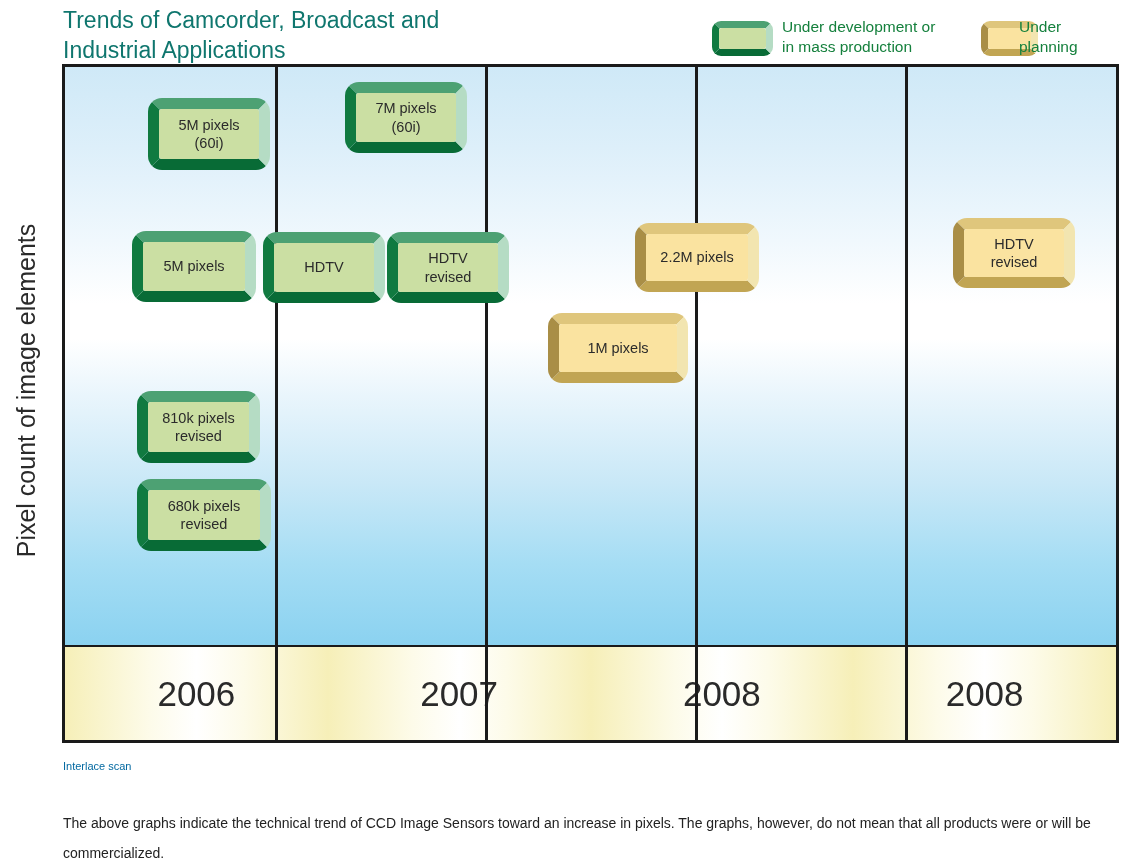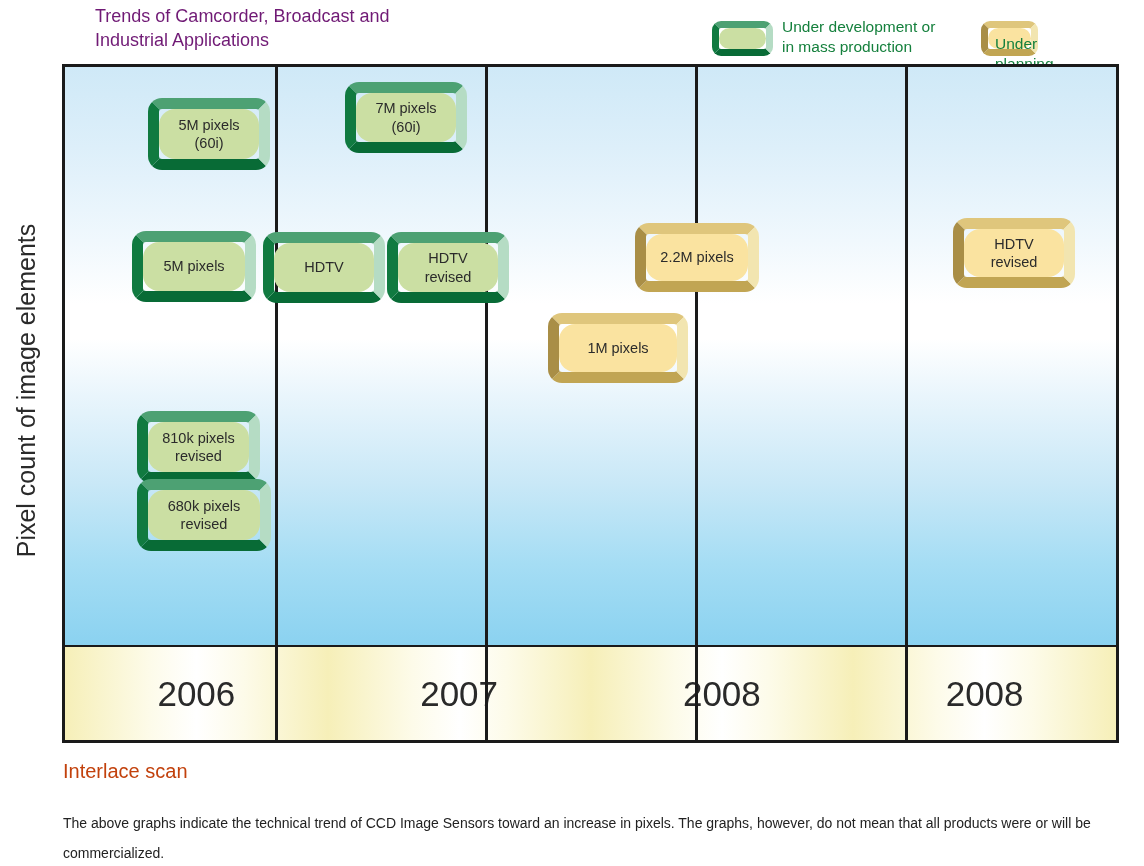--- a/index.html
+++ b/index.html
@@ -1,34 +1,34 @@
 <!DOCTYPE html>
 <html><head>
 <meta charset="utf-8">
 <style>
   html,body { margin:0; padding:0; background:#ffffff; }
   #container {
     position:relative; width:1144px; height:866px; background:#ffffff;
     font-family:"Liberation Sans", sans-serif; color:#2a2a2a; overflow:hidden;
   }
   .title {
-    position:absolute; left:63px; top:5px; font-size:18px; line-height:1.32;
-    color:#701a75; white-space:pre-line;margin-left:32px;
+    position:absolute; left:63px; top:5px; font-size:23px; line-height:1.32;
+    color:#0f766e; white-space:pre-line;
   }
   .y-label {
     position:absolute; left:-174px; top:376px; width:400px; text-align:center;
     font-size:25px; color:#2a2a2a; transform:rotate(-90deg);
   }
   
   .bevel-box {
     position:absolute; box-sizing:border-box;
     border-style:solid; border-width:11px; border-radius:14px;
   }
   .bevel-box .inner {
-    width:100%; height:100%; border-radius:16px;
+    width:100%; height:100%; border-radius:3px;
     display:flex; align-items:center; justify-content:center;
     text-align:center; font-size:14.5px; line-height:1.25; color:#2b2b2b;
     white-space:pre-line;
   }
   .green {
     border-top-color:#4da173; border-left-color:#107a40;
     border-right-color:#b5dcc4; border-bottom-color:#086b36;
   }
   .green .inner { background:#cbdfa3; }
   .yellow {
@@ -61,21 +61,21 @@
     flex:1; display:flex; align-items:center; justify-content:center;
     font-size:35px; color:#2a2a2a;
     background:linear-gradient(90deg,
       #f6efb8 0%, #fdfbe9 32%, #ffffff 50%, #fdfbe9 68%, #f6efb8 100%);
   }
   .divider {
     position:absolute; top:0; bottom:0; width:3px; background:#1a1a1a; z-index:2;
   }
   .boxes-layer { position:absolute; left:0; top:0; right:0; bottom:0; z-index:3; }
   
-  .interlace { position:absolute; left:63px; top:760px; font-size:20px; color:#c2410c; }
+  .interlace { position:absolute; left:63px; top:760px; font-size:11px; color:#0369a1; }
   .footnote {
     position:absolute; left:63px; top:808px; width:1058px;
     font-size:14px; line-height:2.15; color:#222222;
   }
 </style>
 </head>
 <body>
 
 <div id="container">
 
@@ -86,21 +86,21 @@
 
   <div class="bevel-box green legend-swatch" style="left:712px; top:21px; width:61px; height:35px;">
     <div class="inner"></div>
   </div>
   <div class="legend-text" style="left:782px; top:17px;">Under development or
 in mass production</div>
 
   <div class="bevel-box yellow legend-swatch" style="left:981px; top:21px; width:57px; height:35px;">
     <div class="inner"></div>
   </div>
-  <div class="legend-text" style="left:995px; top:17px;margin-top:17px;">Under
+  <div class="legend-text" style="left:1019px; top:17px;">Under
 planning</div>
 
   <div class="frame">
 
     <div class="plot-area"></div>
 
     <div class="year-band">
       <div class="year-cell">2006</div>
       <div class="year-cell">2007</div>
       <div class="year-cell">2008</div>
@@ -138,21 +138,21 @@
       </div>
 
       <div class="bevel-box yellow" style="left:570px; top:156px; width:124px; height:69px;">
         <div class="inner">2.2M pixels</div>
       </div>
 
       <div class="bevel-box yellow" style="left:483px; top:246px; width:140px; height:70px;">
         <div class="inner">1M pixels</div>
       </div>
 
-      <div class="bevel-box green" style="left:72px;  top:344px; width:123px; height:72px;">
+      <div class="bevel-box green" style="left:72px;  top:324px; width:123px; height:72px;">
         <div class="inner">810k pixels
 revised</div>
       </div>
 
       <div class="bevel-box green" style="left:72px;  top:412px; width:134px; height:72px;">
         <div class="inner">680k pixels
 revised</div>
       </div>
 
       <div class="bevel-box yellow" style="left:888px; top:151px; width:122px; height:70px;">

